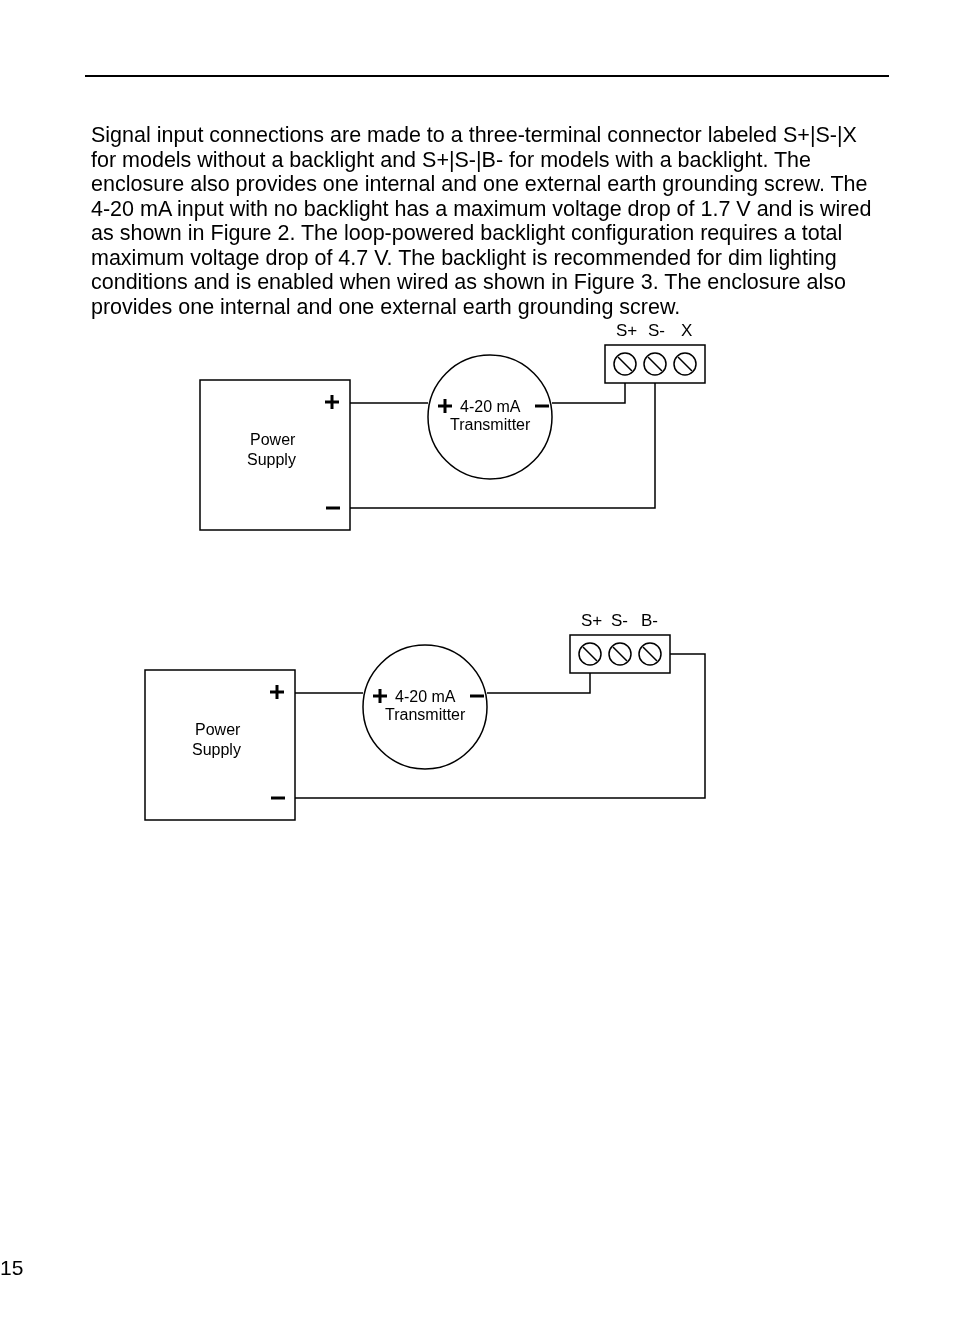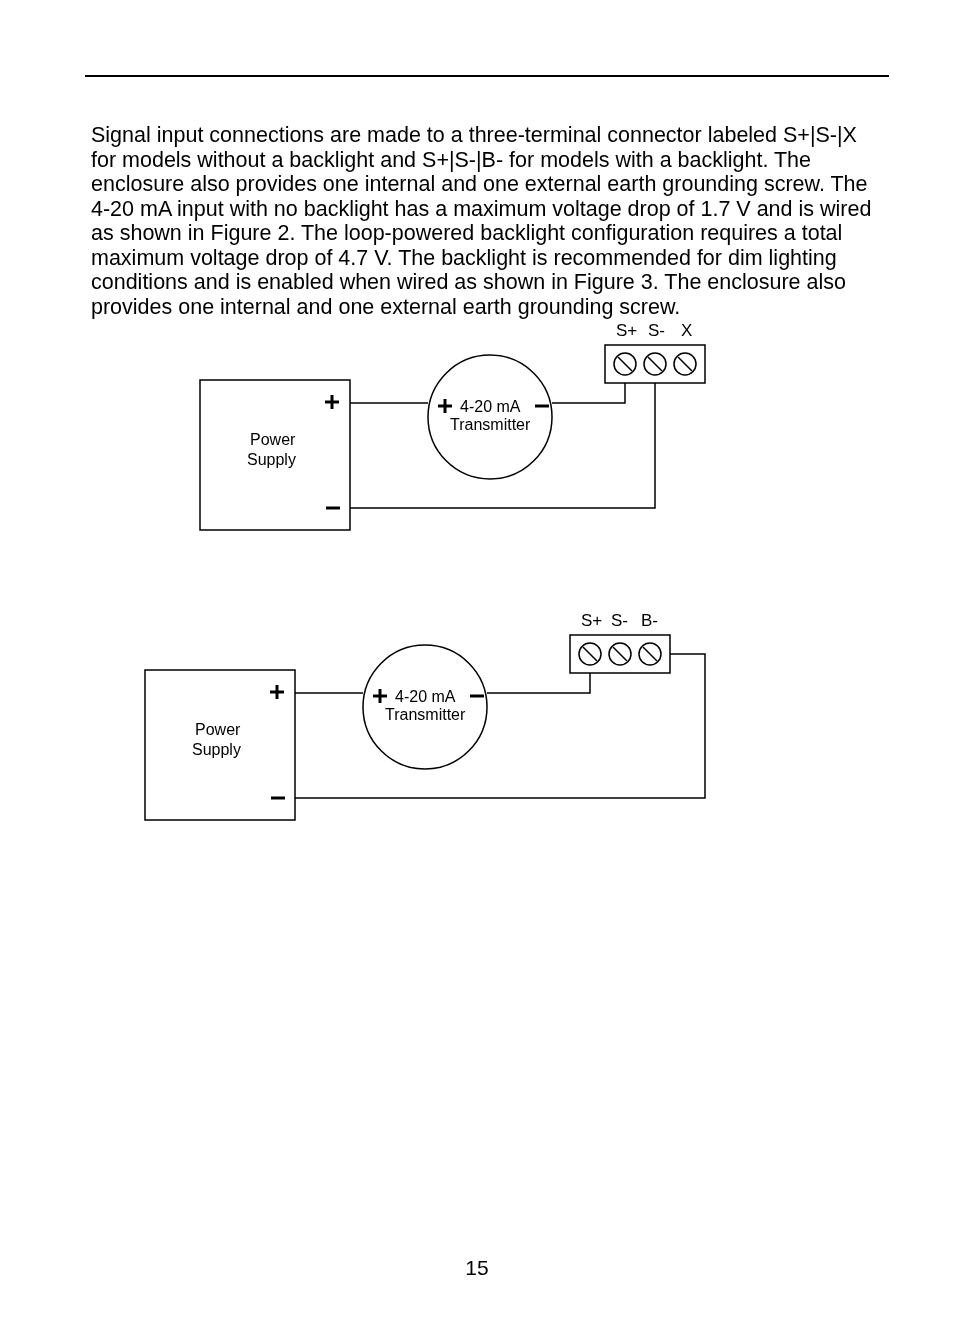--- a/index.html
+++ b/index.html
@@ -30,21 +30,21 @@
     width: 790px;
     font-size: 21.5px;
     line-height: 1.14;
     letter-spacing: 0px;
   }
   .page-number {
     position: absolute;
     left: 0;
     right: 0;
     bottom: 56px;
-    text-align: center;
+    text-align: left;
     font-size: 21px;
   }
   .diagram {
     position: absolute;
     left: 200px;
   }
   .diagram svg {
     overflow: visible;
   }
   

